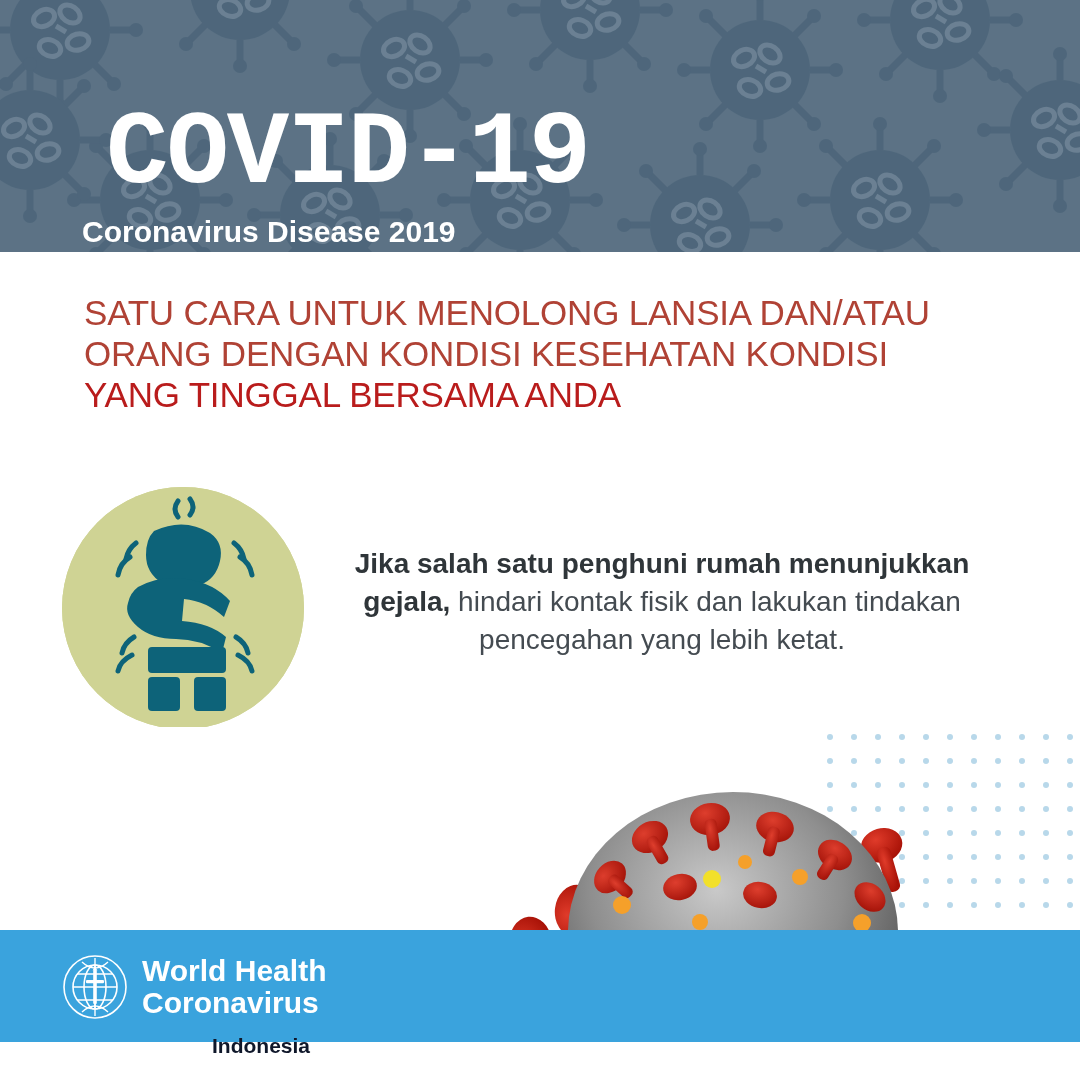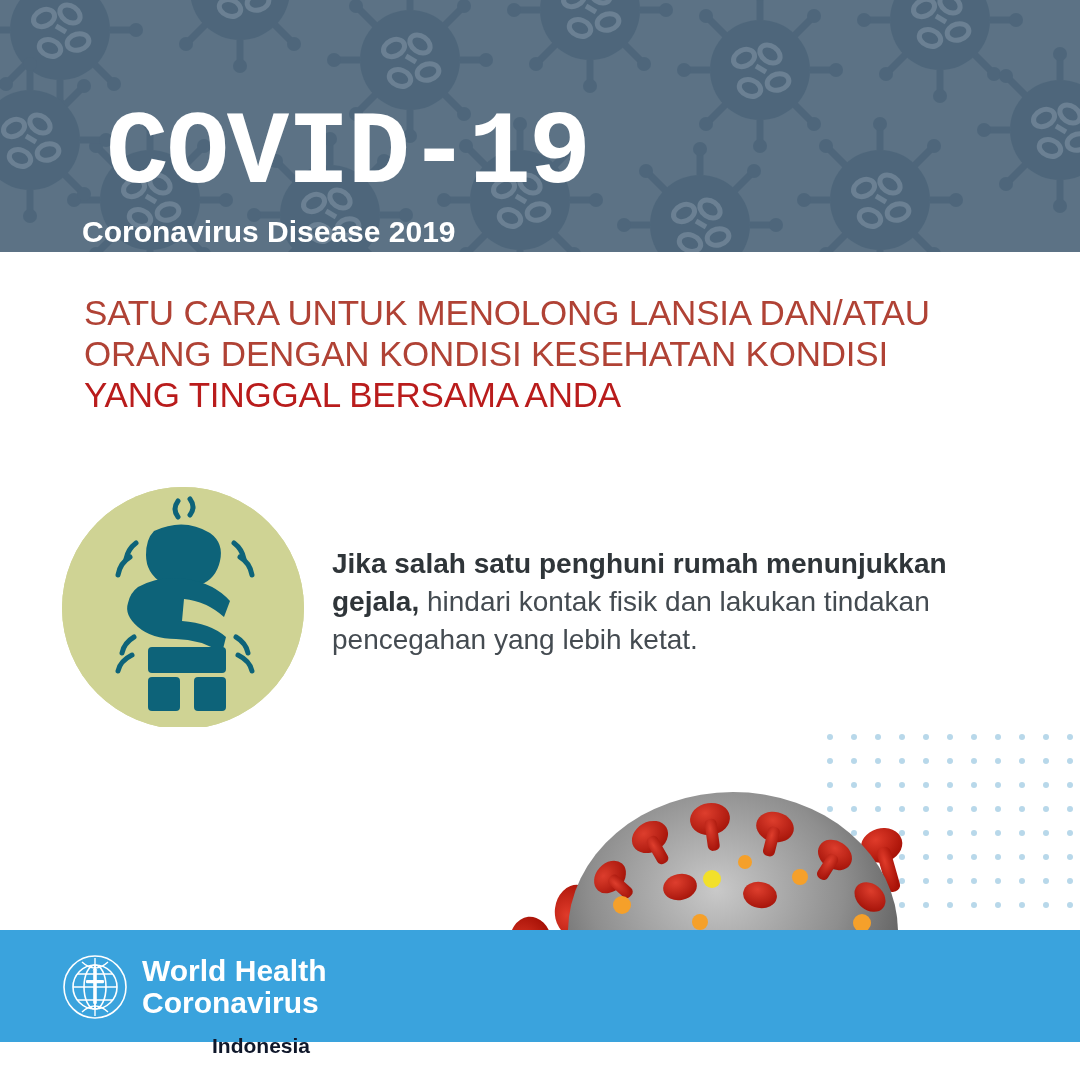--- a/index.html
+++ b/index.html
@@ -83,20 +83,21 @@
   }
   .icon-circle svg { display: block; }
   .body-text {
     position: absolute;
     left: 332px;
     top: 58px;
     width: 660px;
     font-size: 28px;
     line-height: 38px;
     color: #444b51;
+    text-align: center;
   }
   .body-text b { color: #2f3539; font-weight: bold; }
 
   
   .virus-area {
     position: absolute;
     left: 0;
     top: 727px;
     width: 1080px;
     height: 203px;

